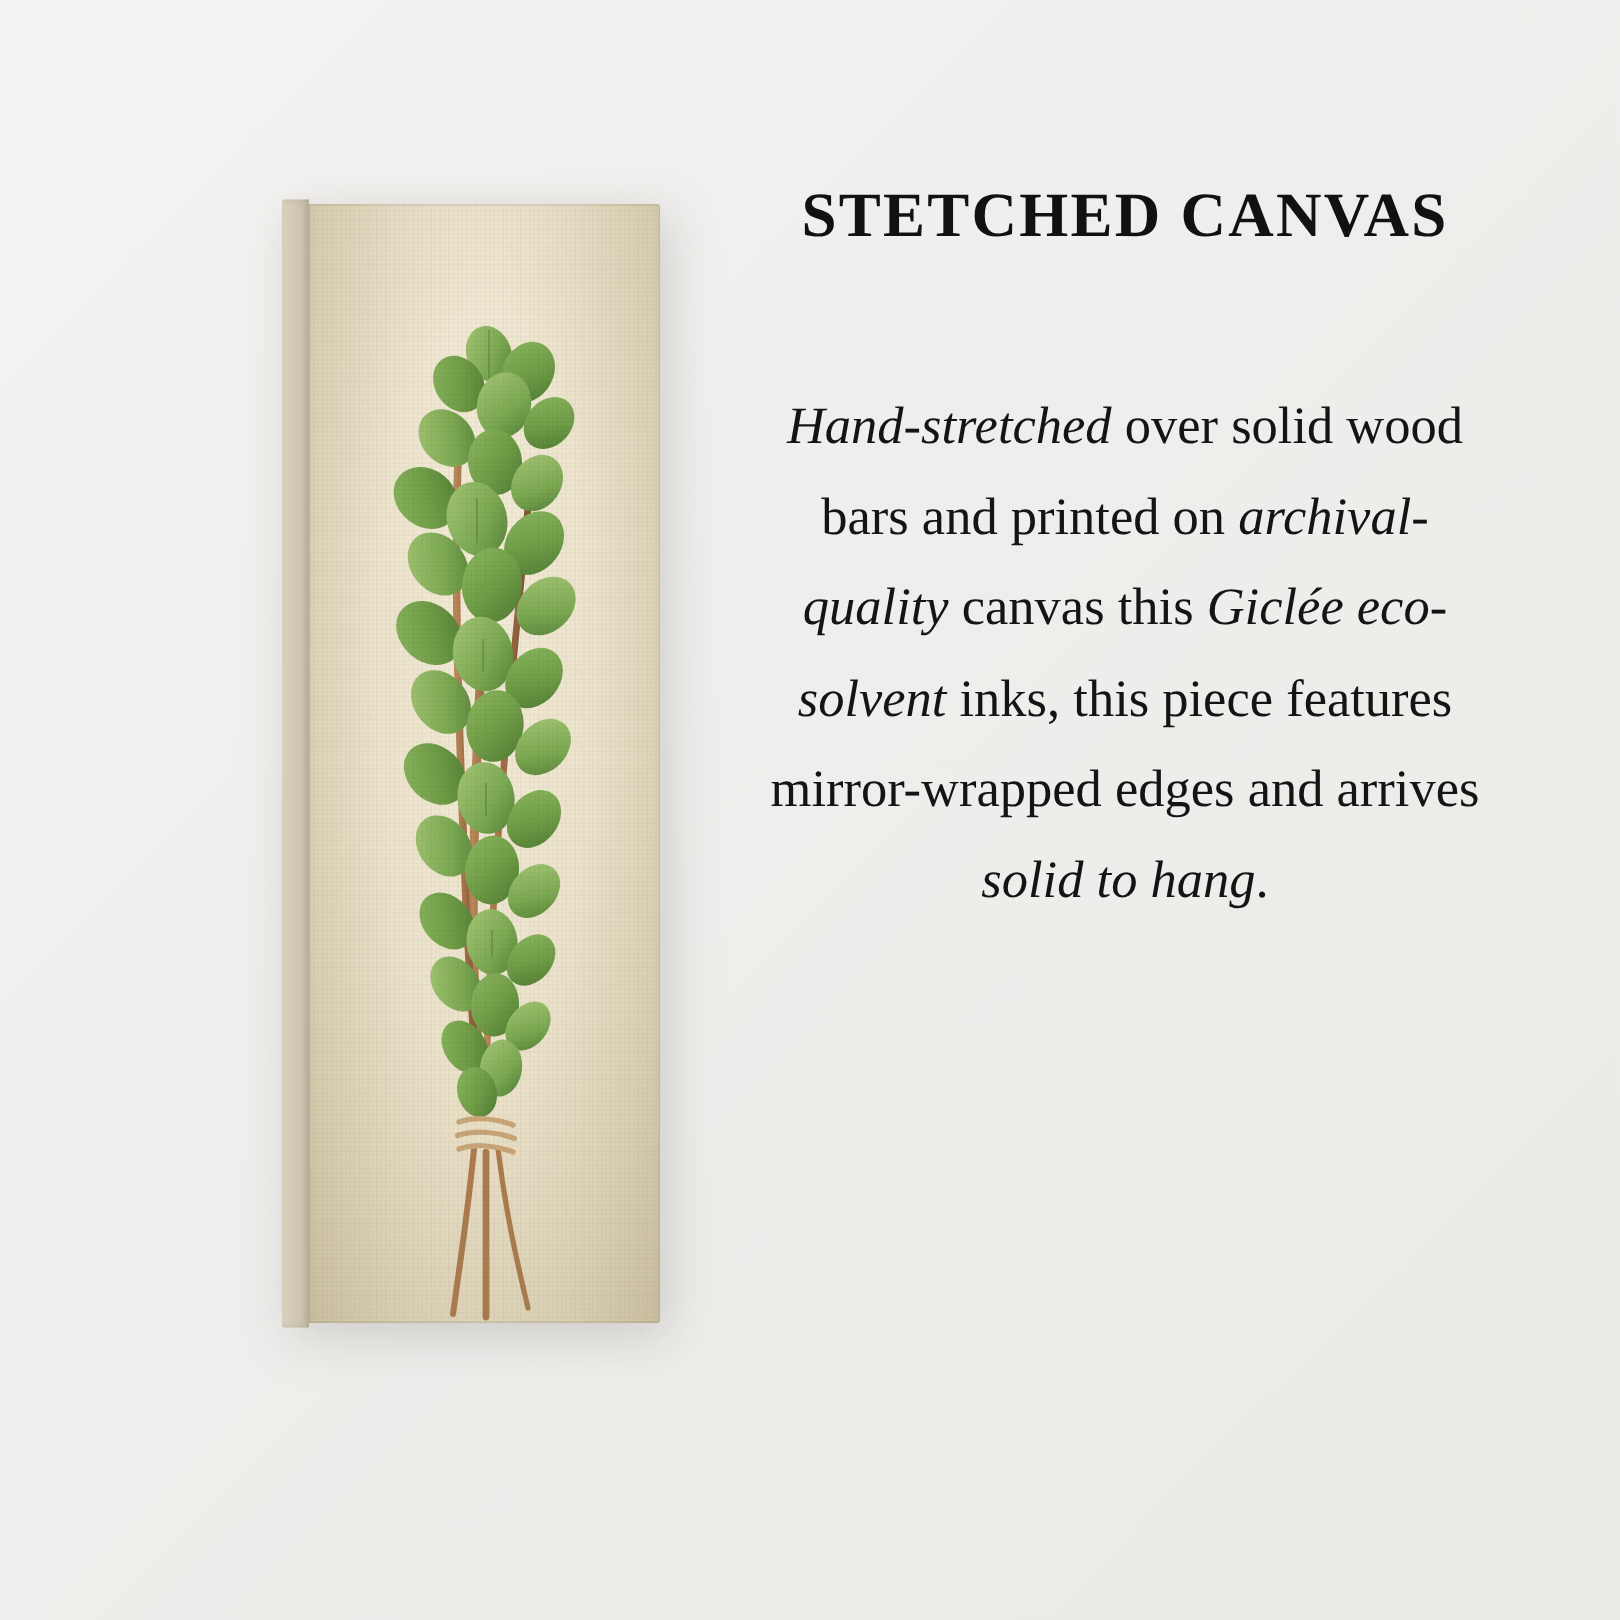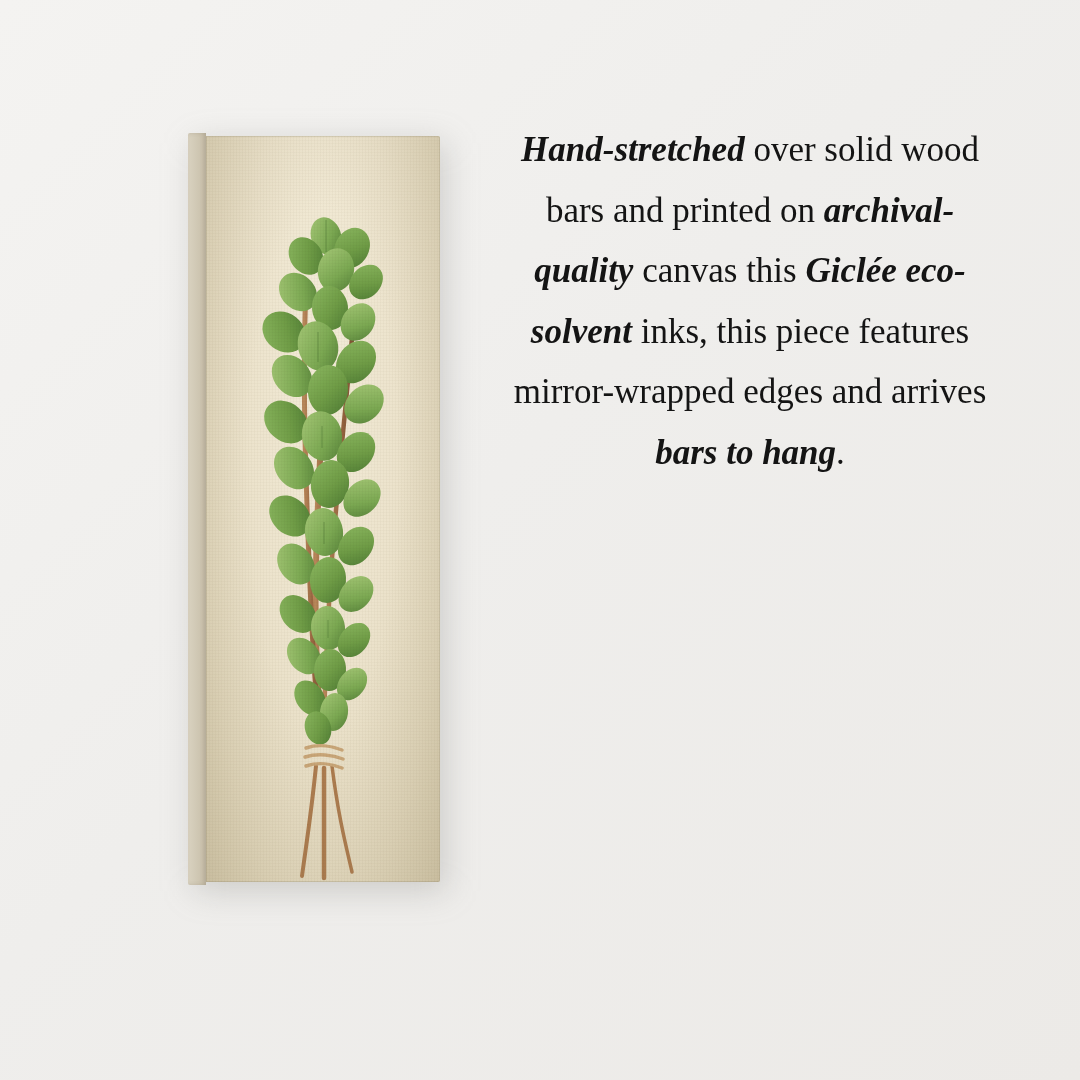--- a/index.html
+++ b/index.html
@@ -105,21 +105,21 @@
     font-family: "Liberation Serif", serif;
     font-size: 35px;
     line-height: 1.73;
     color: #141414;
     text-align: center;
     margin: 0;
     padding: 0 10px;
   }
   .body-copy .em {
     font-style: italic;
-    font-weight: 700;
+    font-weight: 400;
   }
 </style>
 </head>
 <body>
 
 <div class="stage">
 
   <div class="canvas-mock">
     <div class="canvas-shadow"></div>
     <div class="canvas-side"></div>
@@ -213,16 +213,17 @@
           <path d="M122 484 L122 502"></path>
         </g>
       </svg>
 
       <div class="canvas-grain"></div>
       <div class="canvas-vignette"></div>
     </div>
   </div>
 
   <div class="info">
-    <p class="body-copy"><span class="em">Hand-stretched</span><span> over solid wood bars and printed on </span><span class="em">archival-quality</span><span> canvas this </span><span class="em">Giclée eco-solvent</span><span> inks, this piece features mirror-wrapped edges and arrives </span><span class="em">bars to hang</span><span>.</span></p>
+    <h1 class="headline">STETCHED CANVAS</h1>
+    <p class="body-copy"><span class="em">Hand-stretched</span><span> over solid wood bars and printed on </span><span class="em">archival-quality</span><span> canvas this </span><span class="em">Giclée eco-solvent</span><span> inks, this piece features mirror-wrapped edges and arrives </span><span class="em">solid to hang</span><span>.</span></p>
   </div>
 
 </div>
 
 </body></html>

